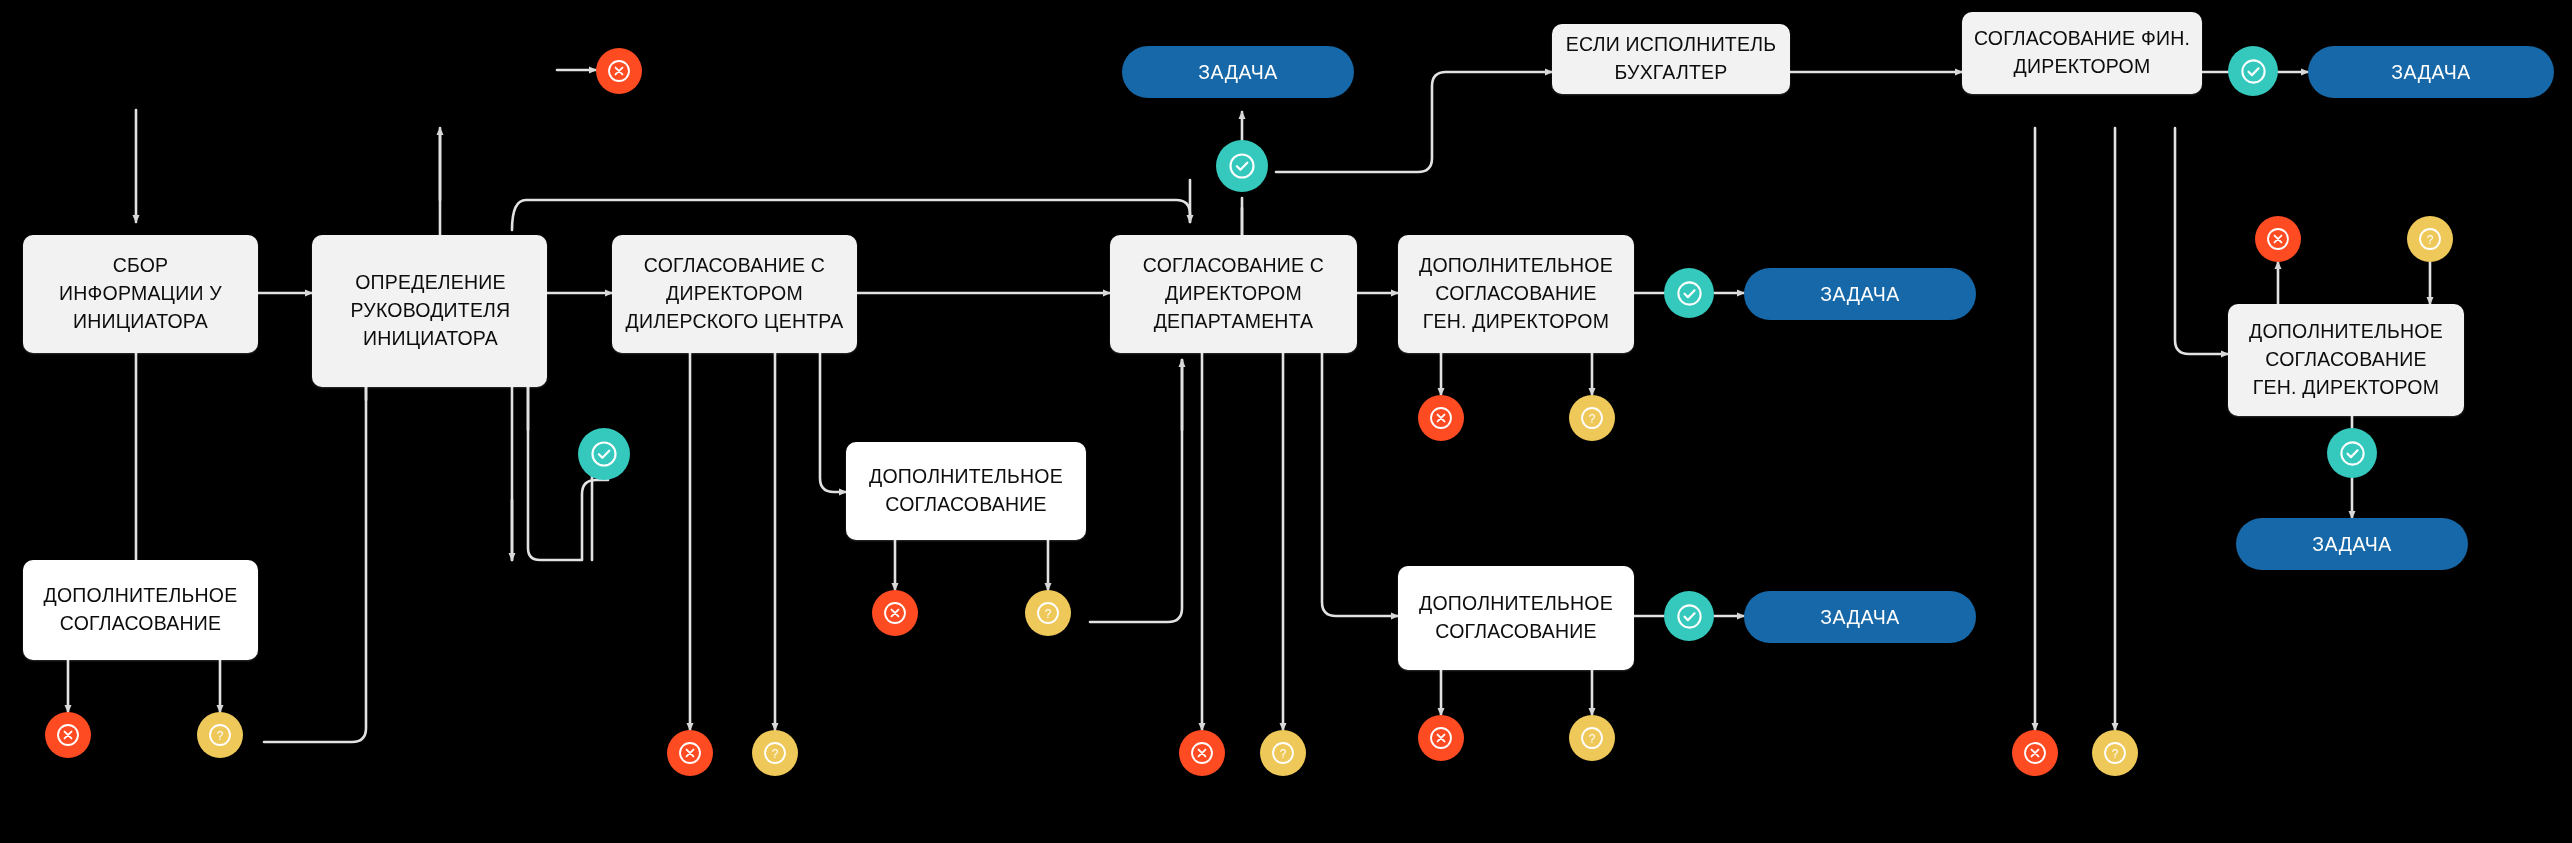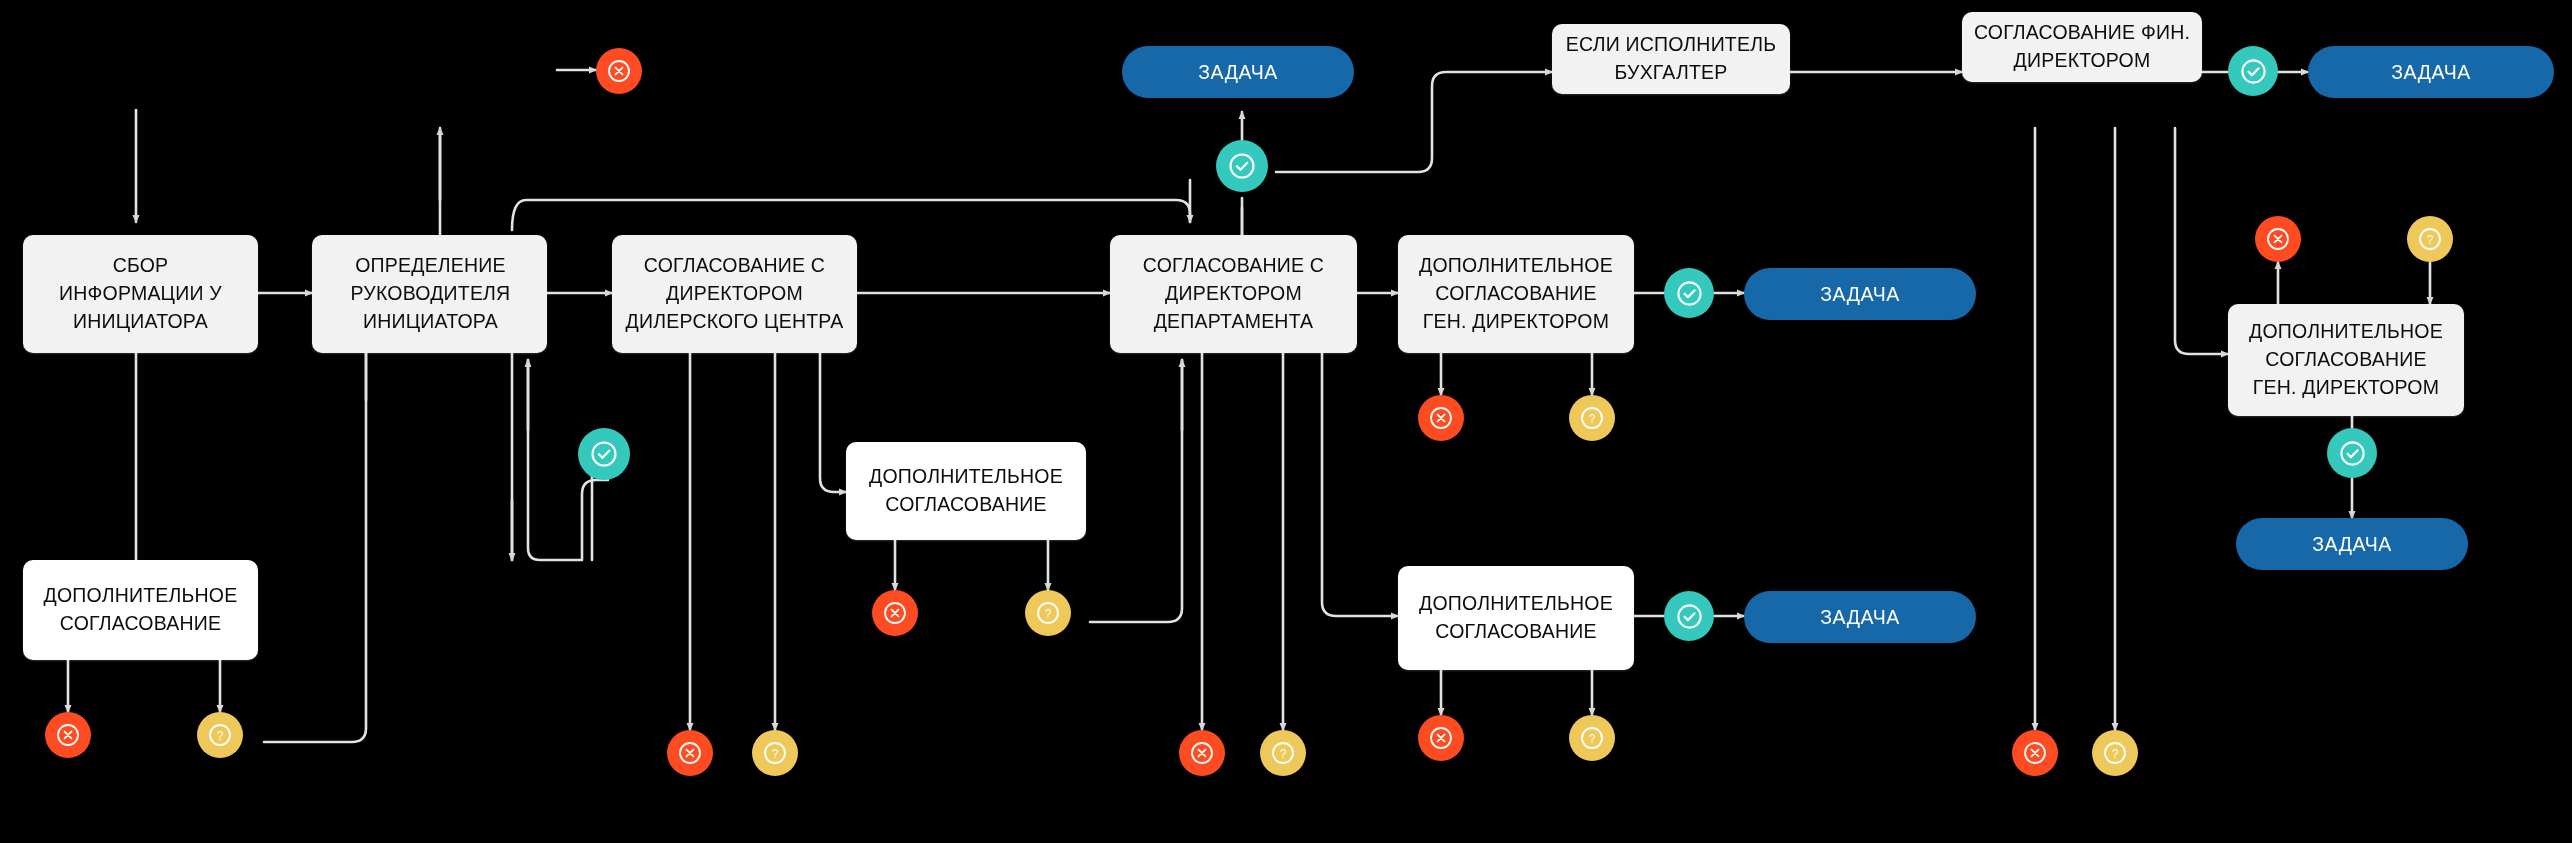--- a/index.html
+++ b/index.html
@@ -180,33 +180,33 @@
 
 
   <div class="node pill" style="left:1122px; top:46px; width:232px; height:52px;">
     <span>ЗАДАЧА</span>
   </div>
 
   <div class="node box" style="left:1552px; top:12px; width:238px; height:70px;margin-top:12px;">
     <span>ЕСЛИ ИСПОЛНИТЕЛЬ<br>БУХГАЛТЕР</span>
   </div>
 
-  <div class="node box" style="left:1962px; top:12px; width:240px; height:70px;">
+  <div class="node box" style="left:1962px; top:12px; width:240px; height:82px;">
     <span>СОГЛАСОВАНИЕ ФИН.<br>ДИРЕКТОРОМ</span>
   </div>
 
   <div class="node pill" style="left:2308px; top:46px; width:246px; height:52px;">
     <span>ЗАДАЧА</span>
   </div>
 
   <div class="node box" style="left:23px; top:235px; width:235px; height:118px;">
     <span>СБОР<br>ИНФОРМАЦИИ У<br>ИНИЦИАТОРА</span>
   </div>
 
-  <div class="node box" style="left:312px; top:235px; width:235px; height:118px;padding-left:12px;">
+  <div class="node box" style="left:312px; top:235px; width:235px; height:152px;padding-left:12px;">
     <span>ОПРЕДЕЛЕНИЕ<br>РУКОВОДИТЕЛЯ<br>ИНИЦИАТОРА</span>
   </div>
 
   <div class="node box" style="left:612px; top:235px; width:245px; height:118px;">
     <span>СОГЛАСОВАНИЕ С<br>ДИРЕКТОРОМ<br>ДИЛЕРСКОГО ЦЕНТРА</span>
   </div>
 
   <div class="node box" style="left:1110px; top:235px; width:247px; height:118px;">
     <span>СОГЛАСОВАНИЕ С<br>ДИРЕКТОРОМ<br>ДЕПАРТАМЕНТА</span>
   </div>

